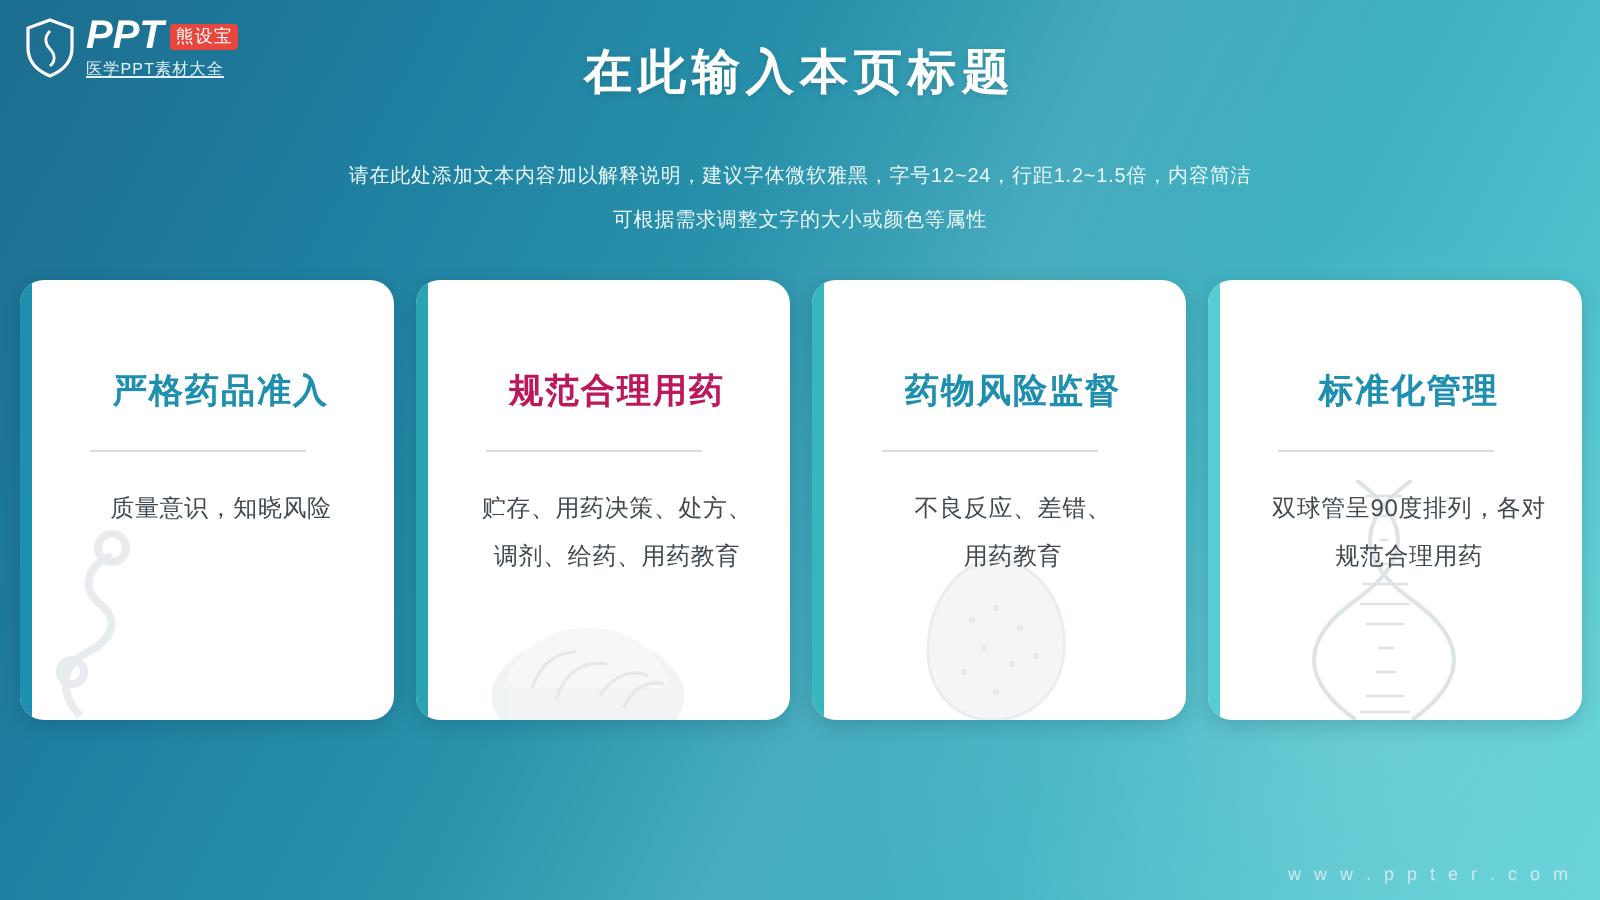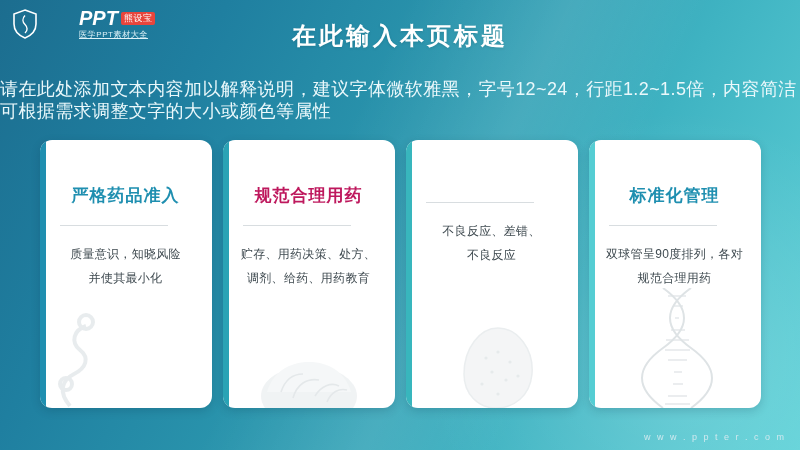--- a/index.html
+++ b/index.html
@@ -56,21 +56,20 @@
   .logo-shield {
     width: 26px;
     height: 30px;
     position: relative;
   }
   .logo-text-wrap {
     display: flex;
     flex-direction: column;
     justify-content: space-between;
     line-height: 1;
-    margin-left: 36px;
   }
   .logo-row1 {
     display: flex;
     align-items: center;
     gap: 3px;
   }
   .logo-ppt {
     font-family: "Liberation Sans", sans-serif;
     font-size: 20px;
     font-weight: bold;
@@ -108,48 +107,49 @@
     font-weight: bold;
     letter-spacing: 3px;
     text-shadow: 0 1px 3px rgba(0,0,0,0.12);
     z-index: 4;
   }
   .subtitle {
     position: absolute;
     top: 78px;
     left: 0;
     width: 100%;
-    text-align: left;
+    text-align: center;
     color: #eaf8fb;
-    font-size: 18px;
+    font-size: 10px;
     line-height: 22px;
     letter-spacing: 0.4px;
     z-index: 4;
   }
   .subtitle div { white-space: nowrap; }
 
   
   .cards {
     position: absolute;
     top: 140px;
     left: 0;
     width: 800px;
     display: flex;
     justify-content: center;
     gap: 11px;
     z-index: 3;
   }
   .card {
     position: relative;
     width: 172px;
-    height: 268px;
+    height: 220px;
     background: #ffffff;
     border-radius: 12px;
     box-shadow: 0 3px 10px rgba(0, 40, 60, 0.18);
     overflow: hidden;
+    padding-left: 15px;
   }
   .card-accent {
     position: absolute;
     left: 0;
     top: 0;
     width: 6px;
     height: 100%;
   }
   .card-inner {
     position: relative;
@@ -239,21 +239,20 @@
             <circle cx="46" cy="34" r="7"></circle>
             <circle cx="26" cy="96" r="6"></circle>
           </g>
         </svg>
       </div>
       <div class="card-inner">
         <div class="card-title" style="color:#1f8fb0">严格药品准入</div>
         <div class="card-divider"></div>
         <div class="card-body">
           <div>质量意识，知晓风险</div>
-          <div>并使其最小化</div>
         </div>
       </div>
     </div>
 
     <div class="card">
       <div class="card-accent" style="background:#2aa3b5"></div>
       <div class="card-art">
         <svg width="172" height="120" viewBox="0 0 172 120">
           <g opacity="0.7">
             <ellipse cx="86" cy="108" rx="48" ry="30" fill="#d9e0e3"></ellipse>
@@ -290,24 +289,25 @@
                 <circle cx="86" cy="84" r="1.6"></circle>
               <circle cx="100" cy="92" r="1.6"></circle>
                 <circle cx="76" cy="96" r="1.6"></circle>
               <circle cx="112" cy="88" r="1.6"></circle>
                 <circle cx="92" cy="106" r="1.6"></circle>
             </g>
           </g>
         </svg>
       </div>
       <div class="card-inner">
+        <div class="card-title" style="color:#1f8fb0">药物风险监督</div>
         <div class="card-divider"></div>
         <div class="card-body">
           <div>不良反应、差错、</div>
-          <div>不良反应</div>
+          <div>用药教育</div>
         </div>
       </div>
     </div>
 
     <div class="card">
       <div class="card-accent" style="background:#55cdd3"></div>
       <div class="card-art">
         <svg width="172" height="120" viewBox="0 0 172 120">
           <g stroke="#b9c3c8" stroke-width="2" fill="none" opacity="0.85">
             <path d="M74 0 C102 20 102 40 74 60 C46 80 46 100 74 120"></path>

